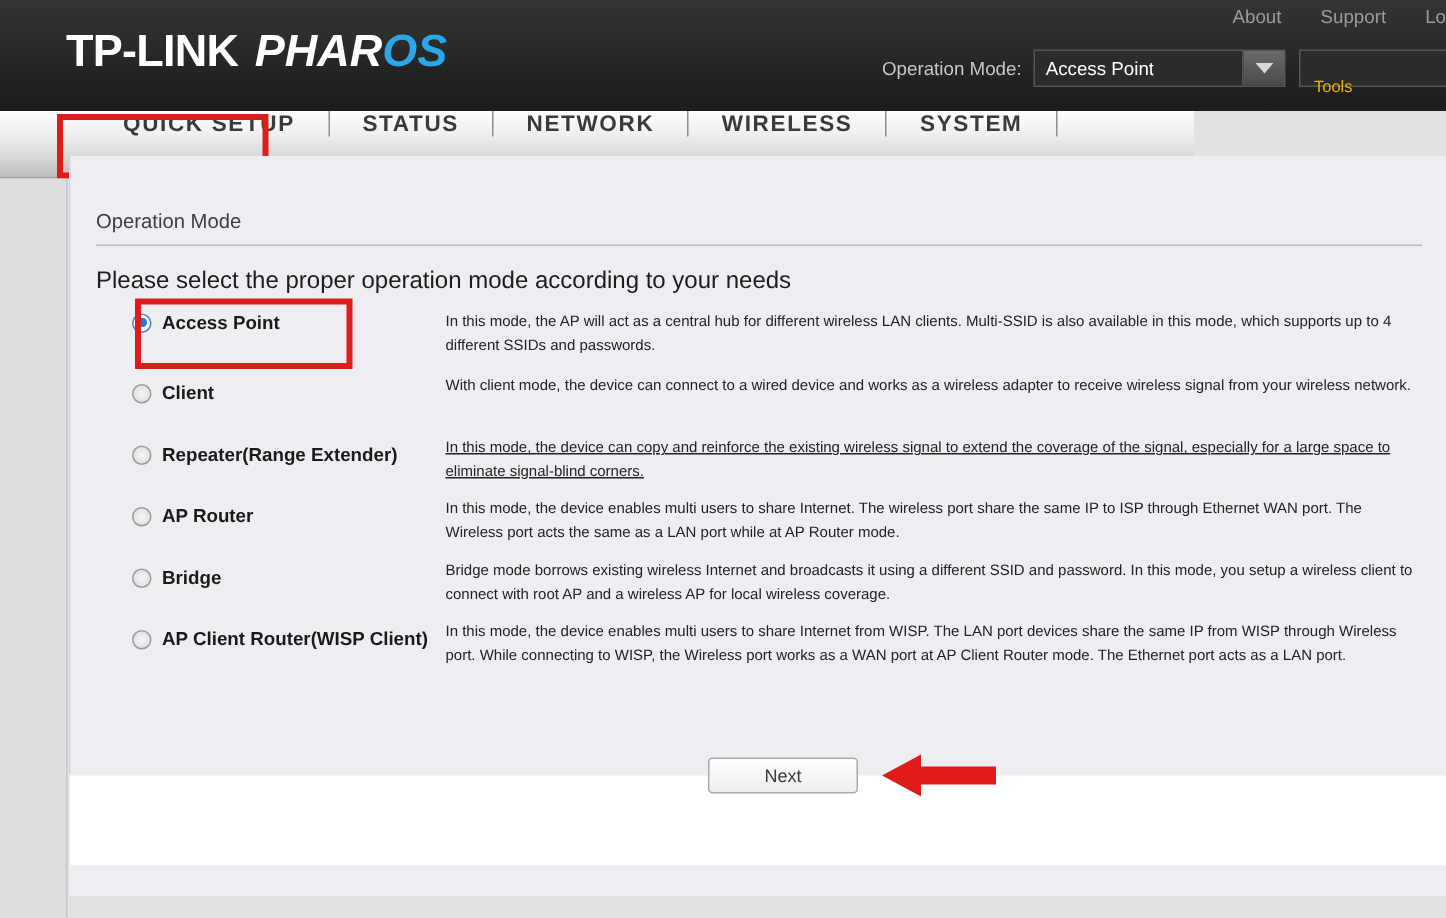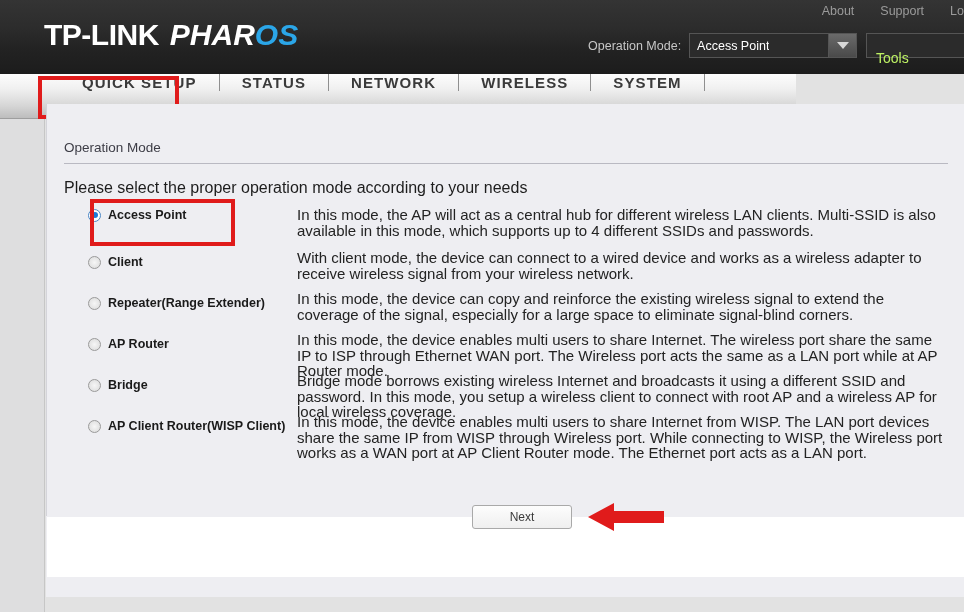--- a/index.html
+++ b/index.html
@@ -64,21 +64,21 @@
   .op-arrow i{
     width:0;height:0;border-left:6px solid transparent;
     border-right:6px solid transparent;border-top:7px solid #d8d8d8;
     display:block;
   }
   .tools-select{
     position:absolute; left:866px; top:33px;
     width:110px; height:25px; background:#2b2b2b; border:1px solid #555;
     display:flex; align-items:center;
   }
-  .tools-select .val{ font-size:14px; color:#bef264; padding-left:9px;margin-top:24px; }
+  .tools-select .val{ font-size:11px; color:#eab308; padding-left:9px;margin-top:24px; }
 
   
   .nav{
     position:absolute; left:0; top:74px; width:796px; height:45px;
     background:linear-gradient(180deg,#fdfdfd 0%,#f0f0f0 34%,#d6d6d6 72%,#bdbdbd 100%);
     border-bottom:1px solid #9e9e9e;
     display:flex; align-items:flex-start;padding-left:36px;
   }
   .nav-spacer{ width:24px; }
   .tab{
@@ -137,21 +137,21 @@
   .radio.checked::after{
     content:""; position:absolute; left:2.5px; top:2.5px;
     width:6px; height:6px; border-radius:50%;
     background:#1e7ad6;
   }
   .mode-label{
     font-size:12.5px; font-weight:bold; color:#1a1a1a;
   }
   .mode-desc{
     position:absolute; left:233px; top:0px; width:648px;
-    font-size:15px; color:#232323; line-height:15.5px;
+    font-size:10px; color:#232323; line-height:15.5px;
   }
 
   
   .hl-box{
     position:absolute; left:26px; top:-5px; width:145px; height:47px;
     border:4px solid #e01b1b; background:transparent; pointer-events:none;
   }
 
   
   .next-btn{
@@ -244,21 +244,21 @@
             <span class="mode-label">Client</span>
           </div>
           <div class="mode-desc" style="top:-1px;">With client mode, the device can connect to a wired device and works as a wireless adapter to receive wireless signal from your wireless network.</div>
         </div>
 
         <div class="mode-row" style="height:41px;">
           <div class="mode-left">
             <span class="radio"></span>
             <span class="mode-label">Repeater(Range Extender)</span>
           </div>
-          <div class="mode-desc" style="top:-1px;">In this mode, the device can copy and reinforce the existing wireless signal to extend the coverage of the signal, especially for a large space to eliminate signal-blind corners.</div>
+          <div class="mode-desc" style="top:-1px;text-decoration:underline;">In this mode, the device can copy and reinforce the existing wireless signal to extend the coverage of the signal, especially for a large space to eliminate signal-blind corners.</div>
         </div>
 
         <div class="mode-row" style="height:41px;">
           <div class="mode-left">
             <span class="radio"></span>
             <span class="mode-label">AP Router</span>
           </div>
           <div class="mode-desc" style="top:-1px;">In this mode, the device enables multi users to share Internet. The wireless port share the same IP to ISP through Ethernet WAN port. The Wireless port acts the same as a LAN port while at AP Router mode.</div>
         </div>
 

